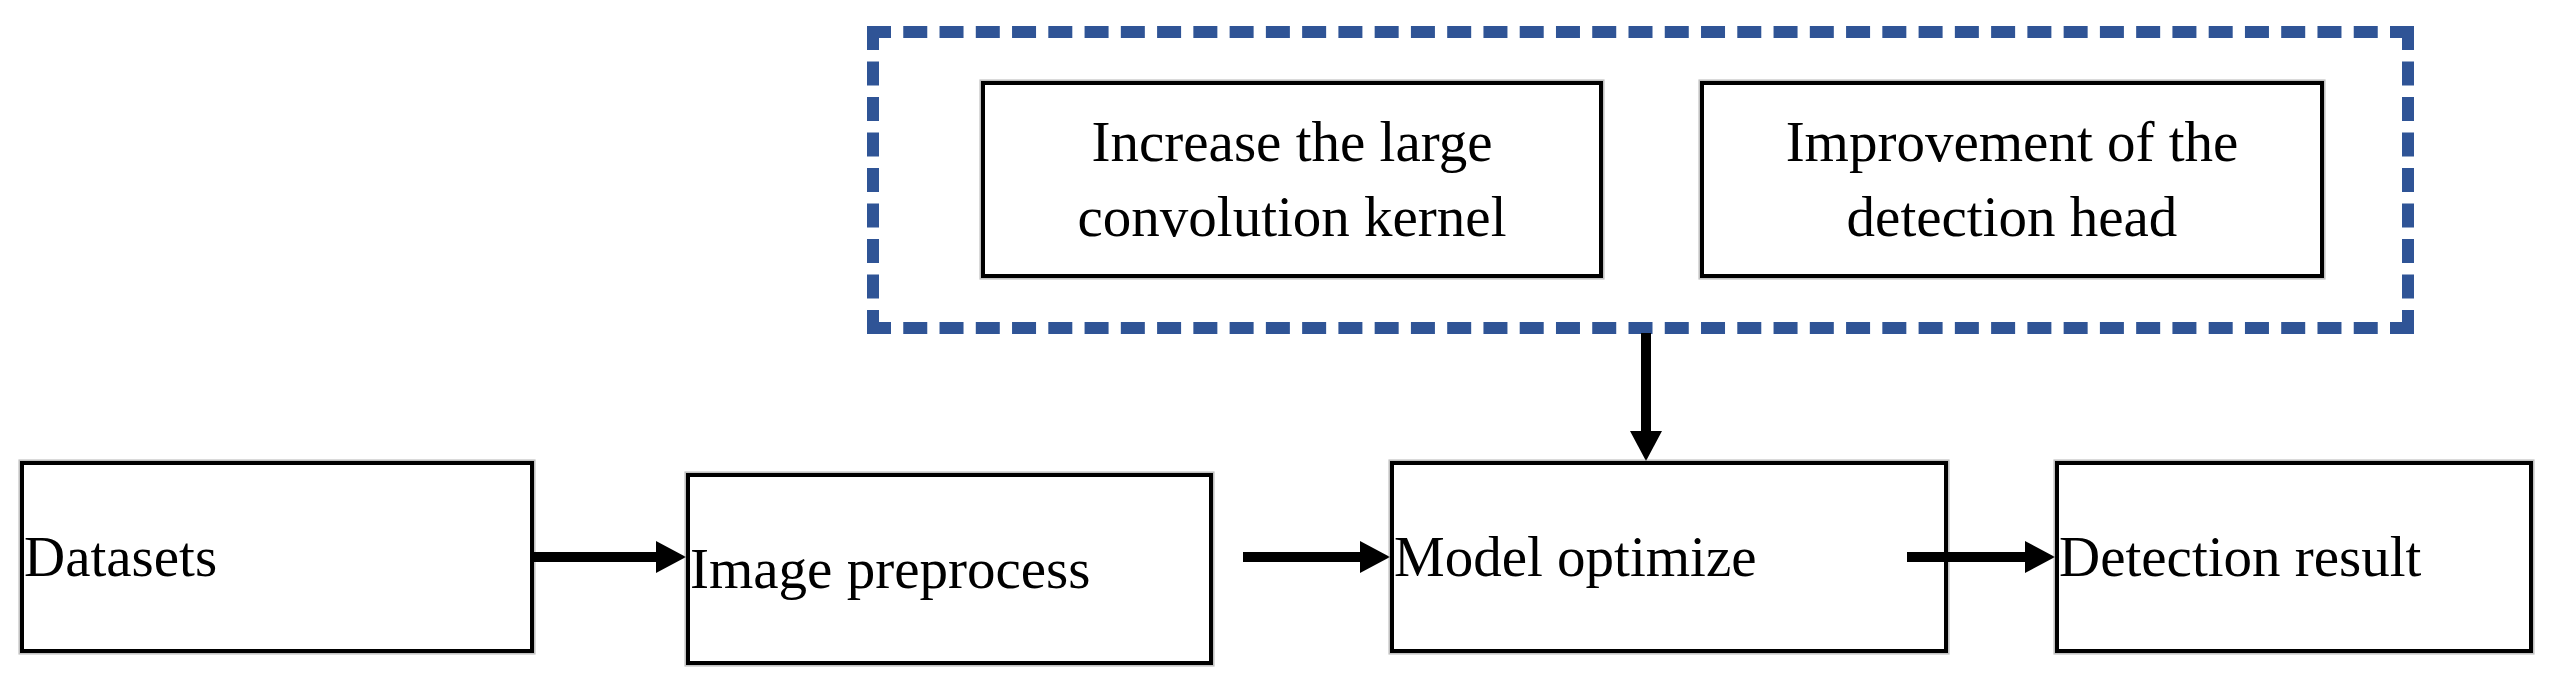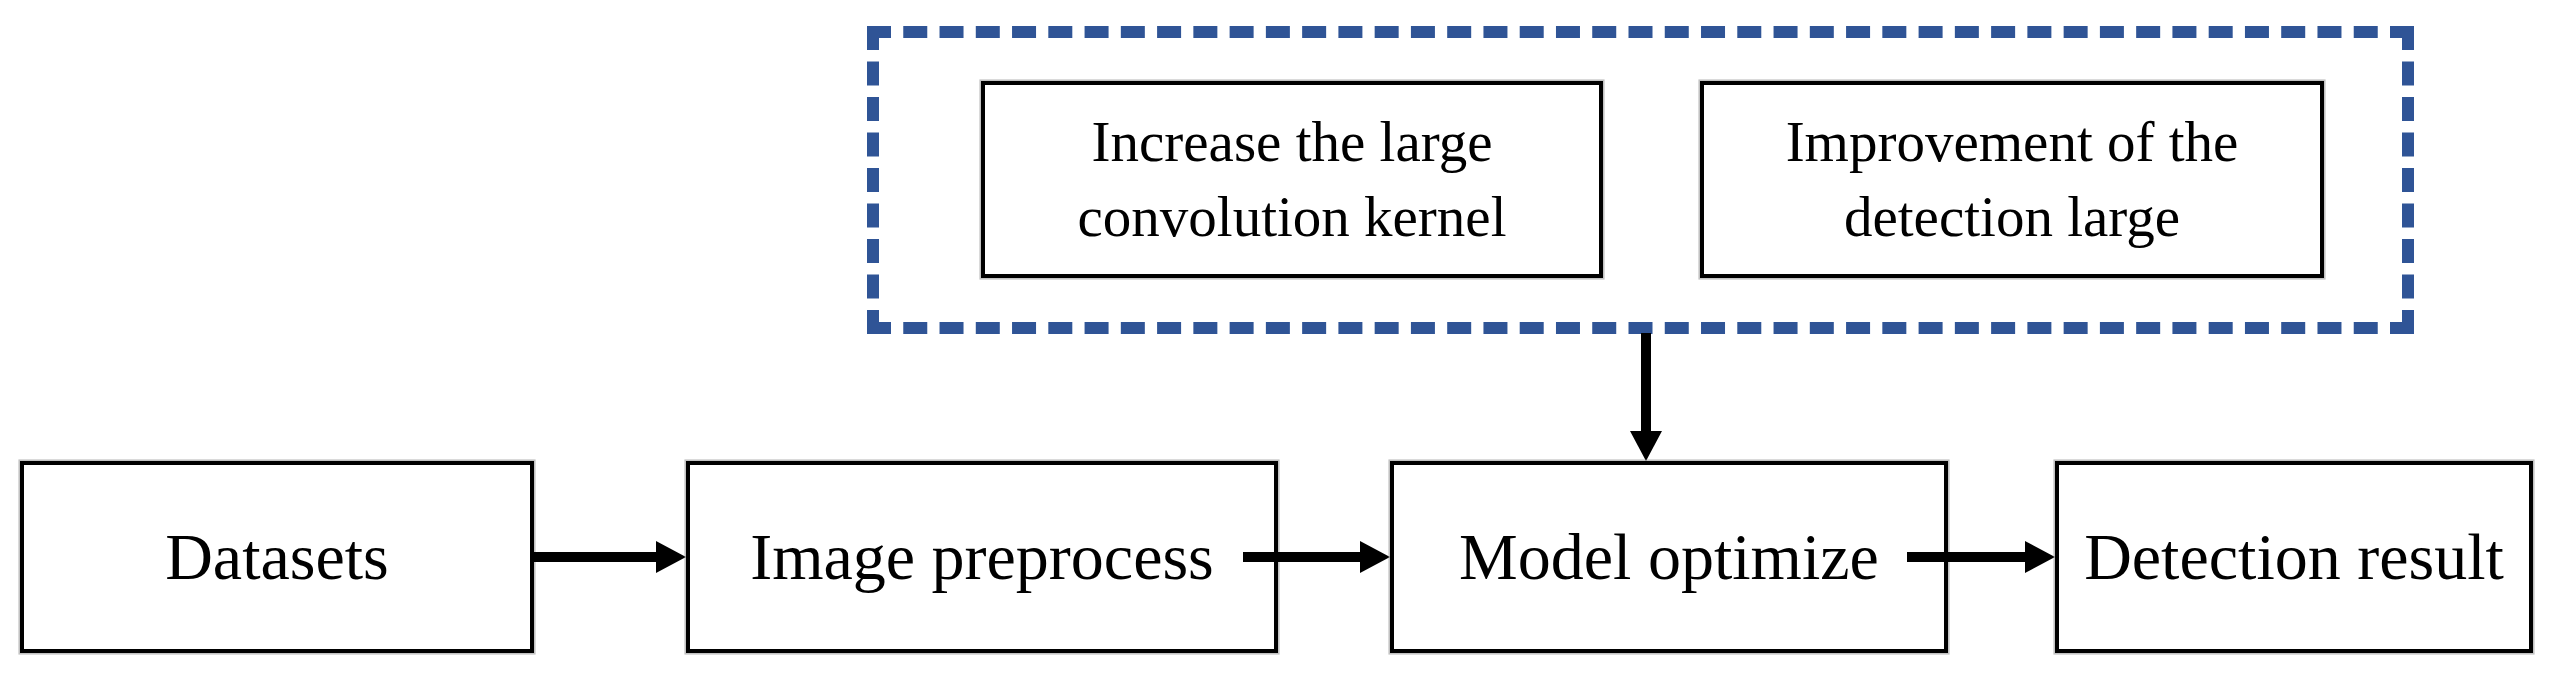--- a/index.html
+++ b/index.html
@@ -47,28 +47,27 @@
 
   
   .flow-node {
     position: absolute;
     top: 461px;
     height: 192px;
     border: 4.7px solid var(--node-border, #000000);
     background: var(--node-fill, #FFFFFF);
     display: flex;
     align-items: center;
-    justify-content: center;
     text-align: center;
-    font-size: 66px;
+    font-size: 57px;
     line-height: 1.25;
     box-shadow: 0 0 0 1.6px rgba(120,120,120,0.45);
   }
   .flow-node.datasets         { left: 20px;   width: 514px; }
-  .flow-node.image-preprocess { left: 686px;  width: 592px; }
+  .flow-node.image-preprocess { left: 686px;  width: 527px; margin-top: 12px; }
   .flow-node.model-optimize   { left: 1390px; width: 558px; }
   .flow-node.detection-result { left: 2055px; width: 478px; }
 
   
   .arrow-shaft-h {
     position: absolute;
     top: 552px;
     height: 9.5px;
     background: var(--arrow, #000000);
   }
@@ -110,21 +109,21 @@
 
 <div class="canvas">
 
   <div class="group-box"></div>
 
   <div class="inner-node kernel">
     <span>Increase the large convolution kernel</span>
   </div>
 
   <div class="inner-node head">
-    <span>Improvement of the detection large</span>
+    <span>Improvement of the detection head</span>
   </div>
 
   <div class="arrow-shaft-v"></div>
   <div class="arrow-head-down"></div>
 
   <div class="flow-node datasets">
     <span>Datasets</span>
   </div>
 
   <div class="arrow-shaft-h shaft-1"></div>

